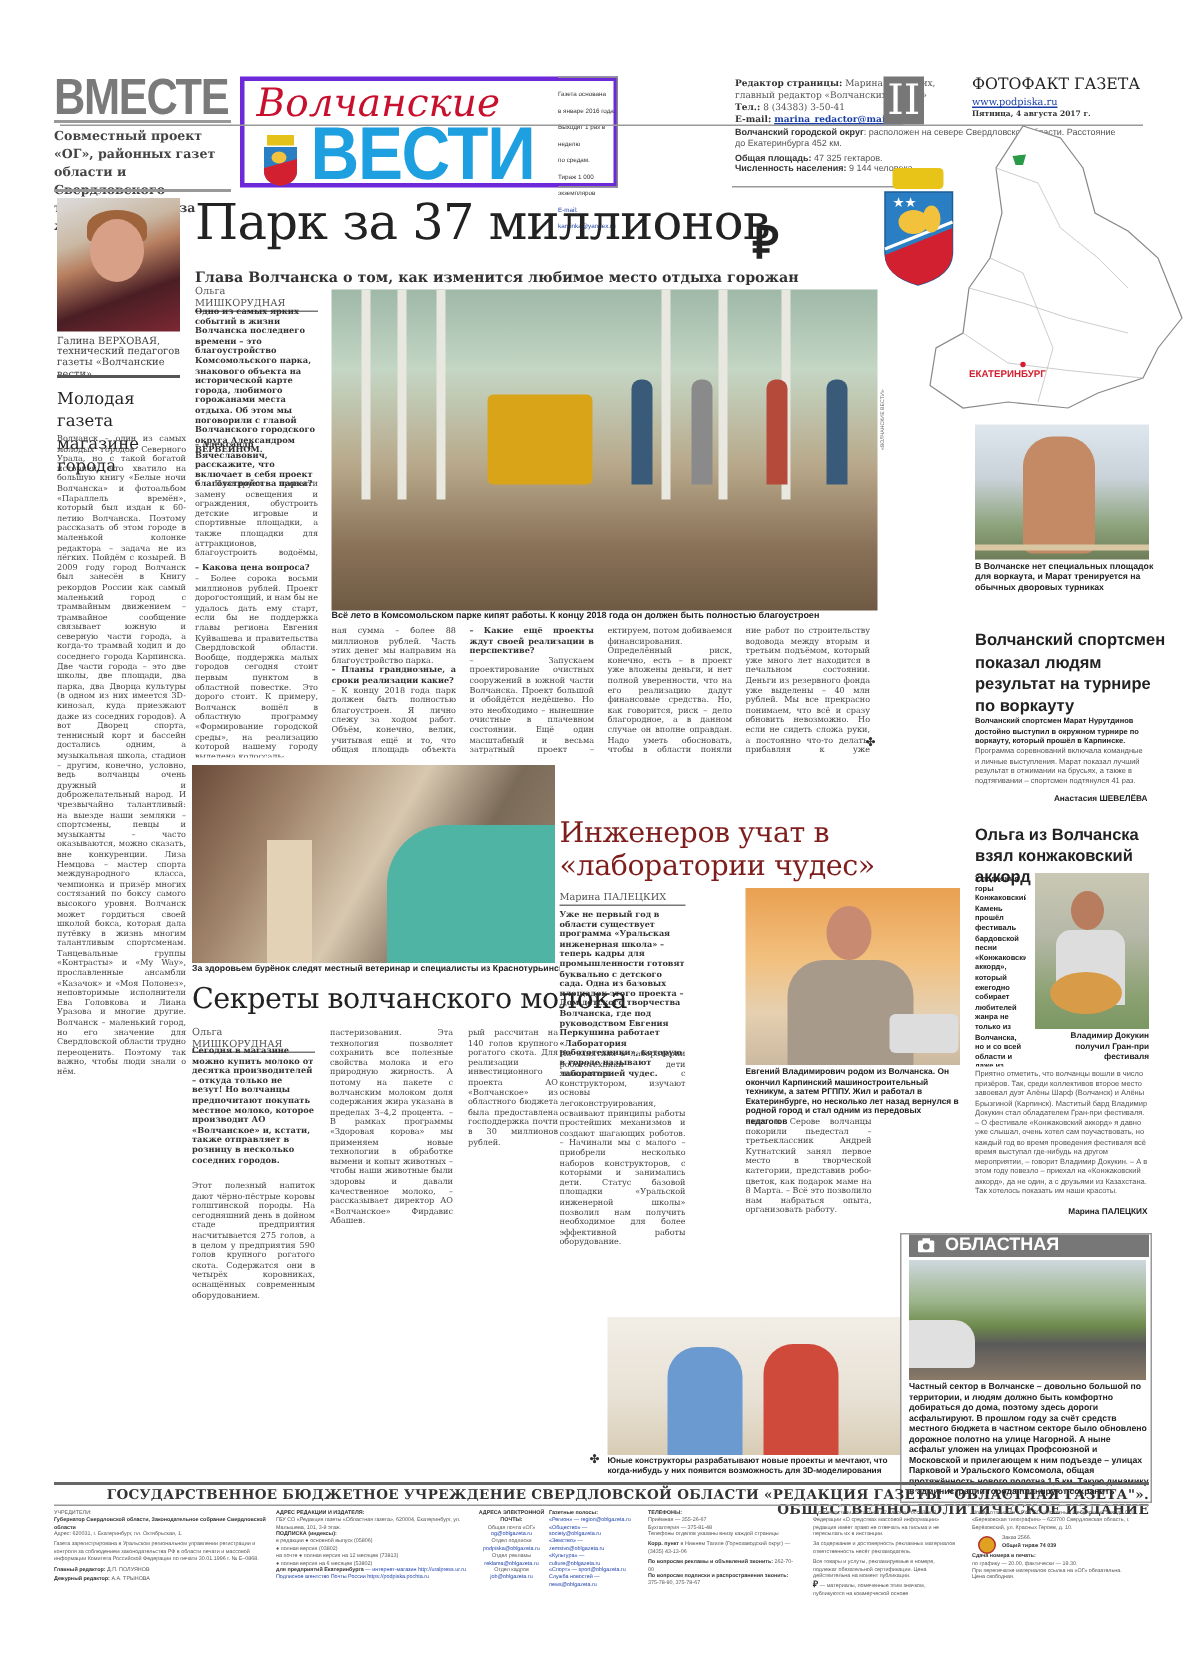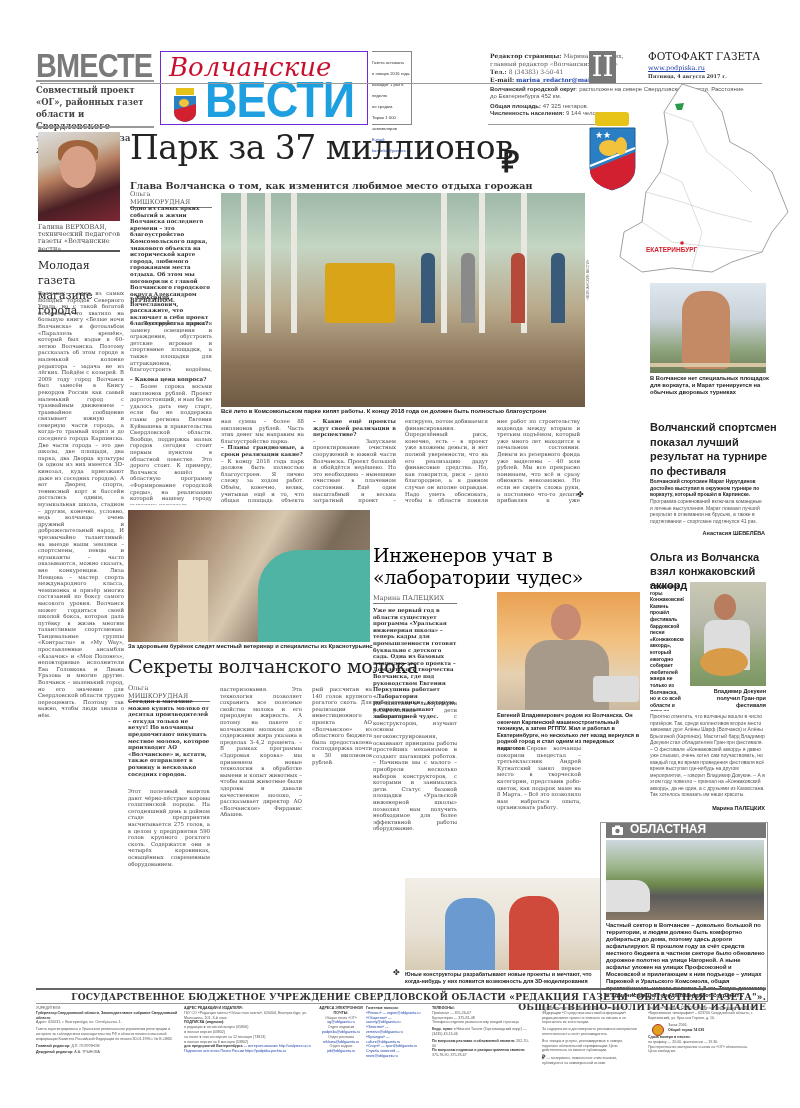--- a/index.html
+++ b/index.html
@@ -6,21 +6,21 @@
   body { width: 800px; height: 1108px; background: #fff; font-family: "DejaVu Serif", serif; color: #222; overflow: hidden; position: relative; }
   .abs { position: absolute; }
   .sans { font-family: "Liberation Sans", sans-serif; }
   .serif { font-family: "DejaVu Serif", serif; }
 
   
   #vmeste { left: 36px; top: 46px; font-family: "Liberation Sans", sans-serif; font-weight: bold; font-size: 34px; color: #7a7a7a; letter-spacing: -1px; transform: scaleX(0.85); transform-origin: left; }
   #vmeste-rule { left: 36px; top: 80px; width: 118px; height: 2px; background: #999; }
   #project { left: 36px; top: 84px; width: 120px; font-size: 8.4px; line-height: 12px; font-weight: bold; color: #444; }
   #project-rule { left: 36px; top: 126px; width: 118px; height: 2px; background: #999; }
-  #masthead { left: 160px; top: 51px; width: 208px; height: 74px; border: 1px solid #6d28d9; }
+  #masthead { left: 160px; top: 51px; width: 252px; height: 74px; border: 3px solid #6d28d9; }
   #mast-script { left: 8px; top: 0px; font-family: "DejaVu Serif", serif; font-style: italic; font-size: 26px; color: #c8102e; }
   #mast-vesti { left: 44px; top: 24px; font-family: "Liberation Sans", sans-serif; font-weight: bold; font-size: 50px; line-height: 48px; color: #1ea0e0; letter-spacing: -1px; transform: scaleX(0.9); transform-origin: left; }
   #mast-crest { left: 10px; top: 36px; width: 28px; height: 34px; }
   #mast-info { left: 372px; top: 57px; width: 40px; font-size: 4.2px; line-height: 11px; color: #333; }
   #mast-info-box { left: 372px; top: 51px; width: 40px; height: 74px; border: 1px solid #888; border-left: none; }
 
   #editor { left: 490px; top: 52px; width: 170px; font-size: 6px; line-height: 8px; color: #555; }
   #editor b { color: #333; }
   #editor .link { color: #1a3ea8; text-decoration: underline; font-weight: bold; }
   #page-num { left: 589px; top: 51px; width: 27px; height: 32px; background: #777; color: #fff; font-size: 28px; text-align: center; line-height: 32px; font-family: "DejaVu Serif", serif; }
@@ -113,21 +113,21 @@
   #cow-photo .cow-leg { position: absolute; left: 50px; top: 50px; width: 30px; height: 82px; background: #e4d2b6; }
   #cow-caption { left: 128px; top: 643px; width: 245px; font-family: "Liberation Sans", sans-serif; font-weight: bold; font-size: 5.8px; color: #222; white-space: nowrap; overflow: hidden; }
   #cow-headline { left: 128px; top: 655px; font-size: 19px; color: #222; letter-spacing: -0.3px; }
   #byline2 { left: 128px; top: 684px; width: 82px; }
   #intro2 { left: 128px; top: 698px; width: 82px; font-size: 5.5px; line-height: 6.6px; font-weight: bold; color: #333; }
   #cow-c1 { left: 128px; top: 788px; width: 82px; height: 220px; }
   #cow-c2 { left: 220px; top: 686px; width: 82px; height: 320px; }
   #cow-c3 { left: 312px; top: 686px; width: 60px; height: 320px; }
 
   
-  #eng-headline { left: 373px; top: 544px; width: 270px; font-size: 19px; line-height: 22px; color: #000000; letter-spacing: -0.3px; }
+  #eng-headline { left: 373px; top: 544px; width: 270px; font-size: 19px; line-height: 22px; color: #7f1d1d; letter-spacing: -0.3px; }
   #byline3 { left: 373px; top: 594px; width: 84px; }
   #eng-intro { left: 373px; top: 607px; width: 84px; font-size: 5.4px; line-height: 6.6px; font-weight: bold; color: #333; }
   #eng-photo { left: 497px; top: 592px; width: 143px; height: 118px; background: linear-gradient(180deg,#e9a052 0%,#f2c07e 40%,#e6d0b0 70%,#cbb9a0 100%); overflow: hidden; }
   #eng-photo .head { position: absolute; left: 54px; top: 12px; width: 30px; height: 36px; border-radius: 50%; background: #c88a70; }
   #eng-photo .sweater { position: absolute; left: 28px; top: 48px; width: 84px; height: 72px; background: #a89a8a; border-radius: 24px 24px 0 0; }
   #eng-photo .robot { position: absolute; left: 96px; top: 84px; width: 46px; height: 26px; background: #ddd; border-radius: 4px; }
   #eng-caption { left: 497px; top: 712px; width: 143px; font-family: "Liberation Sans", sans-serif; font-weight: bold; font-size: 5.6px; line-height: 6.6px; color: #222; }
   #eng-c1 { left: 373px; top: 700px; width: 84px; height: 185px; }
   #eng-c2 { left: 497px; top: 745px; width: 84px; height: 140px; }
   #kids-photo { left: 405px; top: 878px; width: 195px; height: 92px; background: linear-gradient(180deg,#f2eee6 0%,#e7e0d4 60%,#d8ccb4 100%); overflow: hidden; }
@@ -263,21 +263,21 @@
 </div>
 <div class="abs text-col park-col" id="pc3">ектируем, потом добиваемся финансирования. Определённый риск, конечно, есть – в проект уже вложены деньги, и нет полной уверенности, что на его реализацию дадут финансовые средства. Но, как говорится, риск – дело благородное, а в данном случае он вполне оправдан. Надо уметь обосновать, чтобы в области поняли нашу мотивацию: для Волчанска этот проект жизненно важен. В настоящее время проходит аукцион на выполне-</div>
 <div class="abs text-col park-col" id="pc4">ние работ по строительству водовода между вторым и третьим подъёмом, который уже много лет находится в печальном состоянии. Деньги из резервного фонда уже выделены – 40 млн рублей. Мы все прекрасно понимаем, что всё и сразу обновить невозможно. Но если не сидеть сложа руки, а постоянно что-то делать, прибавляя к уже сделанному, постепенно можно добиться желаемого результата.</div>
 <div class="abs" id="end-mark1">✤</div>
 
 <div class="abs" id="sport-photo">
     <div class="body"></div>
     <div class="bar"></div>
   </div>
 <div class="abs" id="sport-caption">В Волчанске нет специальных площадок для воркаута, и Марат тренируется на обычных дворовых турниках</div>
-<div class="abs" id="sport-headline">Волчанский спортсмен показал лучший результат на турнире по фестиваля</div>
+<div class="abs" id="sport-headline">Волчанский спортсмен показал людям результат на турнире по воркауту</div>
 <div class="abs" id="sport-lead">Волчанский спортсмен Марат Нурутдинов достойно выступил в окружном турнире по воркауту, который прошёл в Карпинске.</div>
 <div class="abs" id="sport-body">Программа соревнований включала командные и личные выступления. Марат показал лучший результат в отжимании на брусьях, а также в подтягивании – спортсмен подтянулся 41 раз.</div>
 <div class="abs" id="sport-author">Анастасия ШЕВЕЛЁВА</div>
 
 <div class="abs" id="bard-headline">Ольга из Волчанска взял конжаковский аккорд</div>
 <div class="abs" id="bard-lead" style="height:128px; overflow:hidden">У подножия горы Конжаковский Камень прошёл фестиваль бардовской песни «Конжаковский аккорд», который ежегодно собирает любителей жанра не только из Волчанска, но и со всей области и даже из других регионов России.</div>
 <div class="abs" id="bard-photo">
     <div class="torso"></div>
     <div class="head"></div>
     <div class="guitar"></div>

